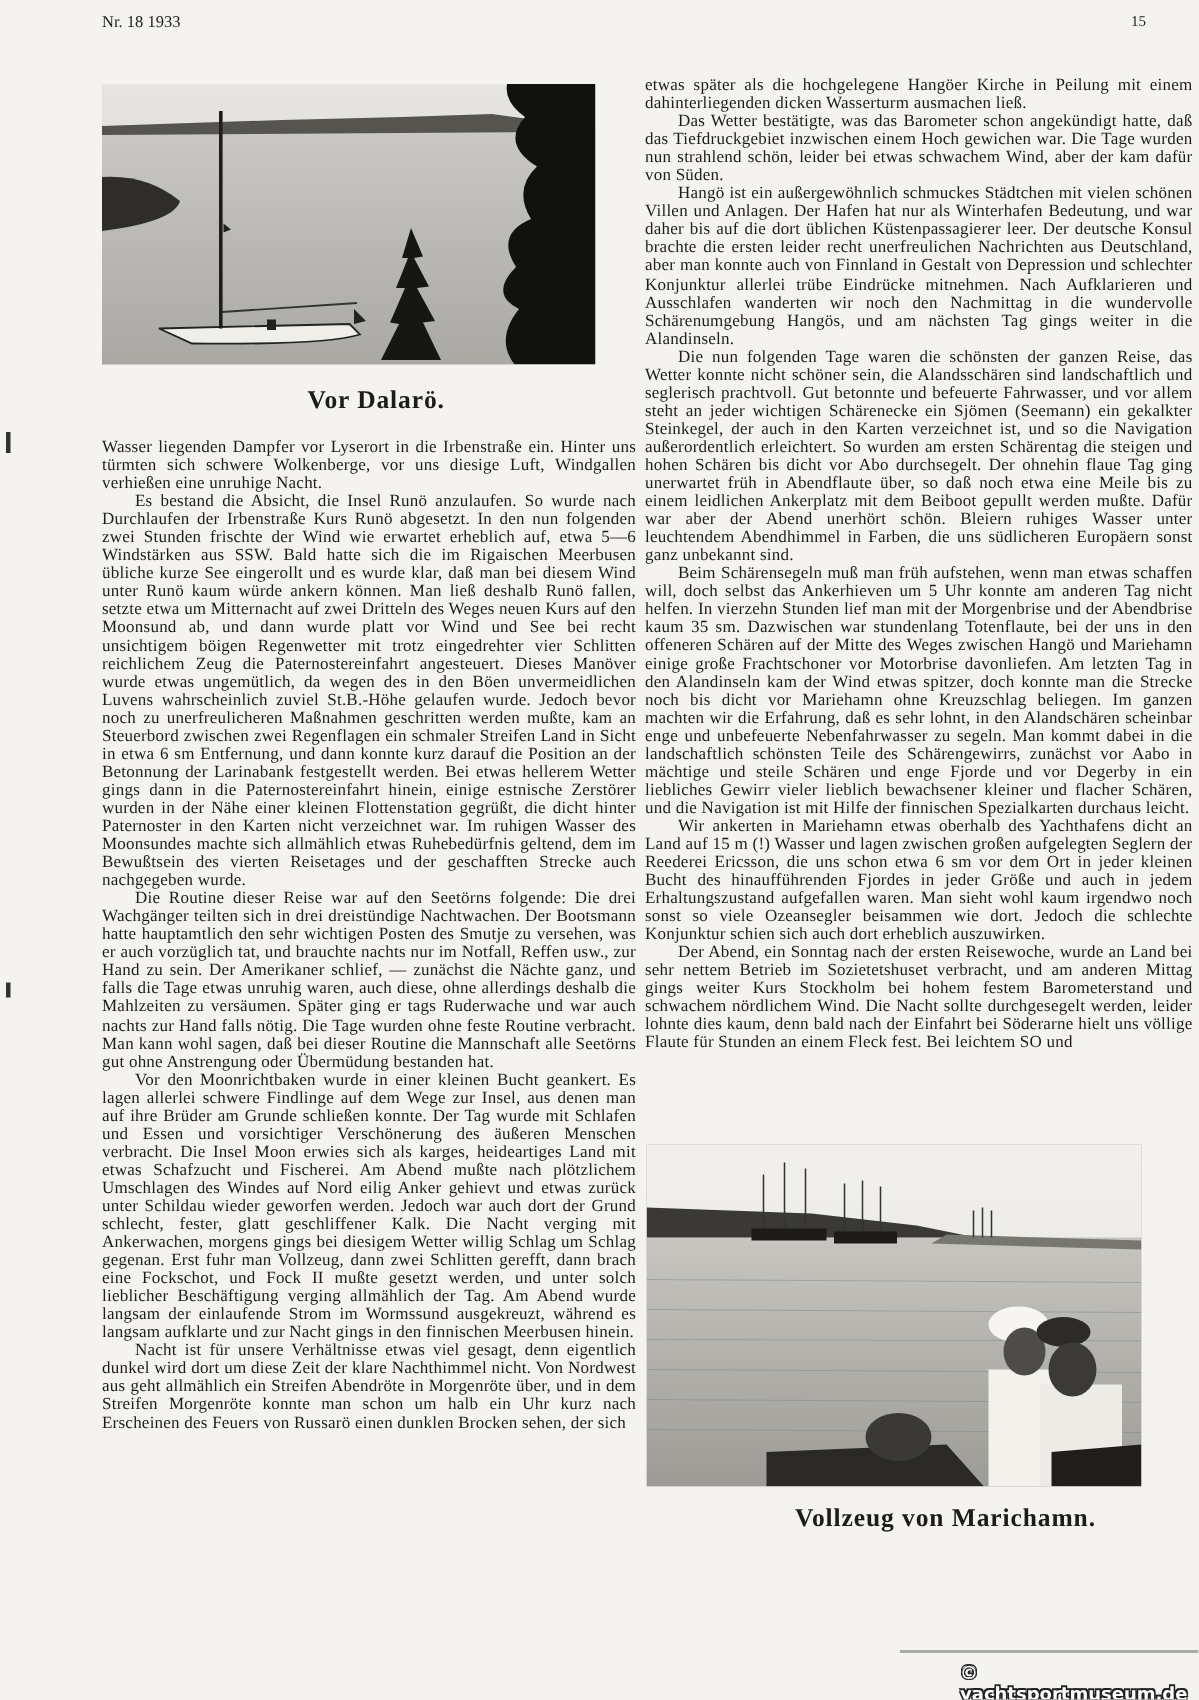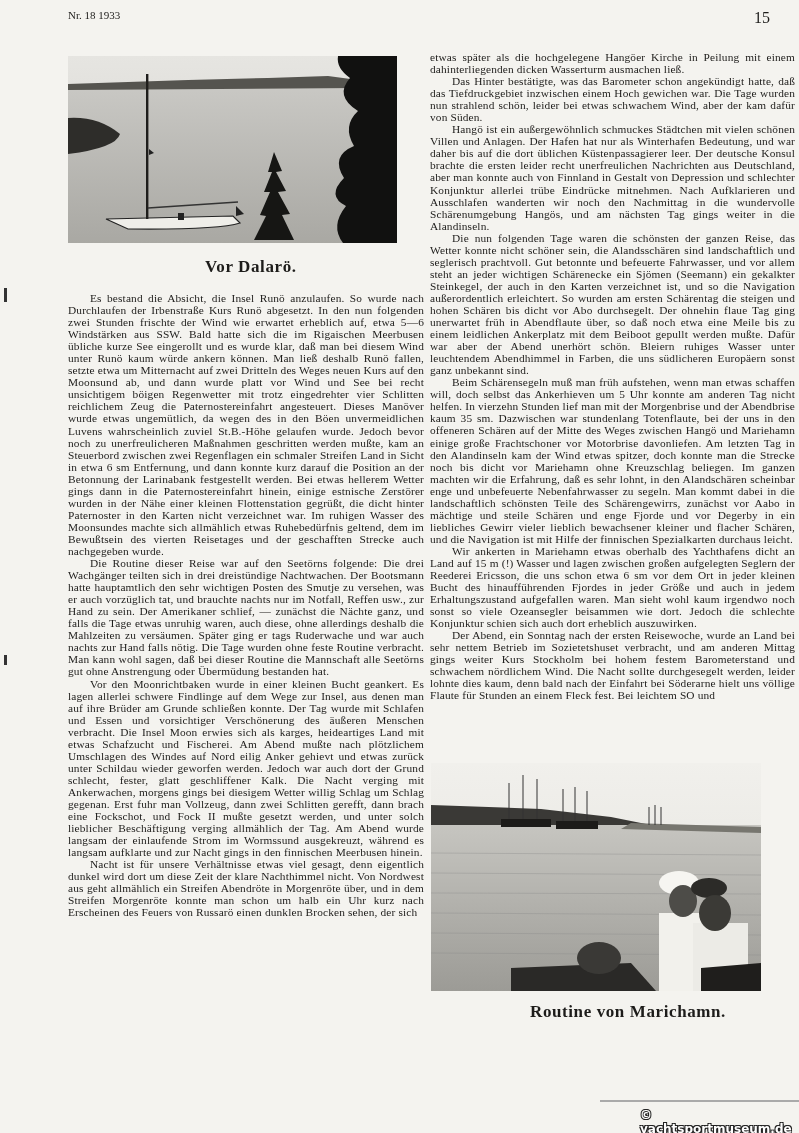--- a/index.html
+++ b/index.html
@@ -1,19 +1,19 @@
 <!DOCTYPE html>
 <html><head>
 <meta charset="utf-8">
 <style>
   html, body { margin:0; padding:0; }
   body { width:799px; height:1133px; background:#f4f3ef; position:relative; overflow:hidden;
          font-family:"DejaVu Serif", serif; color:#1d1c1a; }
   .header-left { position:absolute; left:68px; top:9px; font-size:11px; font-family:"Liberation Serif", serif; }
-  .header-right { position:absolute; left:754px; top:9px; font-size:16px; font-family:"Liberation Serif", serif; }
+  .header-right { position:absolute; left:754px; top:9px; font-size:10px; font-family:"Liberation Serif", serif; }
   .col { position:absolute; font-family:"Liberation Serif", serif; font-size:11.35px; line-height:12.05px; text-align:justify; letter-spacing:0.15px; }
   .col p { margin:0; text-indent:0; }
   .col p.ind { text-indent:22px; }
   #col-left { left:68px; top:292px; width:356px; }
   #col-right { left:430px; top:51px; width:365px; }
   .photo { position:absolute; overflow:hidden; }
   #photo-dalaro { left:68px; top:56px; width:329px; height:187px; background:#b9b8b3; }
   #photo-marie { left:431px; top:763px; width:330px; height:228px; background:#c2c1bc; }
   .caption { position:absolute; font-family:"Liberation Serif", serif; font-weight:bold; font-size:17px; letter-spacing:0.6px; }
   #caption-dalaro { left:205px; top:257px; }
@@ -51,29 +51,30 @@
     <rect x="110" y="157" width="6" height="7" fill="#222"></rect>
     <path d="M168 150 L176 158 L168 160 Z" fill="#222"></path>
     <path d="M81 93 L86 97 L81 99 Z" fill="#222"></path>
     <path d="M206 96 L214 115 L208 116 L218 135 L210 136 L222 158 L214 159 L226 184 L186 184 L198 160 L192 159 L202 136 L196 136 L204 116 L200 116 Z" fill="#161614"></path>
     <path d="M270 0 L329 0 L329 187 L275 187 Q262 170 278 150 Q258 140 276 122 Q262 100 286 90 Q274 70 290 55 Q266 40 282 22 Q268 12 270 0 Z" fill="#111110"></path>
   </svg>
 </div>
 <div class="caption" id="caption-dalaro">Vor Dalarö.</div>
 
 <div class="col" id="col-left">
+  <p>Wasser liegenden Dampfer vor Lyserort in die Irbenstraße ein. Hinter uns türmten sich schwere Wolkenberge, vor uns diesige Luft, Windgallen verhießen eine unruhige Nacht.</p>
   <p class="ind">Es bestand die Absicht, die Insel Runö anzulaufen. So wurde nach Durchlaufen der Irbenstraße Kurs Runö abgesetzt. In den nun folgenden zwei Stunden frischte der Wind wie erwartet erheblich auf, etwa 5—6 Windstärken aus SSW. Bald hatte sich die im Rigaischen Meerbusen übliche kurze See eingerollt und es wurde klar, daß man bei diesem Wind unter Runö kaum würde ankern können. Man ließ deshalb Runö fallen, setzte etwa um Mitternacht auf zwei Dritteln des Weges neuen Kurs auf den Moonsund ab, und dann wurde platt vor Wind und See bei recht unsichtigem böigen Regenwetter mit trotz eingedrehter vier Schlitten reichlichem Zeug die Paternostereinfahrt angesteuert. Dieses Manöver wurde etwas ungemütlich, da wegen des in den Böen unvermeidlichen Luvens wahrscheinlich zuviel St.B.-Höhe gelaufen wurde. Jedoch bevor noch zu unerfreulicheren Maßnahmen geschritten werden mußte, kam an Steuerbord zwischen zwei Regenflagen ein schmaler Streifen Land in Sicht in etwa 6 sm Entfernung, und dann konnte kurz darauf die Position an der Betonnung der Larinabank festgestellt werden. Bei etwas hellerem Wetter gings dann in die Paternostereinfahrt hinein, einige estnische Zerstörer wurden in der Nähe einer kleinen Flottenstation gegrüßt, die dicht hinter Paternoster in den Karten nicht verzeichnet war. Im ruhigen Wasser des Moonsundes machte sich allmählich etwas Ruhebedürfnis geltend, dem im Bewußtsein des vierten Reisetages und der geschafften Strecke auch nachgegeben wurde.</p>
   <p class="ind">Die Routine dieser Reise war auf den Seetörns folgende: Die drei Wachgänger teilten sich in drei dreistündige Nachtwachen. Der Bootsmann hatte hauptamtlich den sehr wichtigen Posten des Smutje zu versehen, was er auch vorzüglich tat, und brauchte nachts nur im Notfall, Reffen usw., zur Hand zu sein. Der Amerikaner schlief, — zunächst die Nächte ganz, und falls die Tage etwas unruhig waren, auch diese, ohne allerdings deshalb die Mahlzeiten zu versäumen. Später ging er tags Ruderwache und war auch nachts zur Hand falls nötig. Die Tage wurden ohne feste Routine verbracht. Man kann wohl sagen, daß bei dieser Routine die Mannschaft alle Seetörns gut ohne Anstrengung oder Übermüdung bestanden hat.</p>
   <p class="ind">Vor den Moonrichtbaken wurde in einer kleinen Bucht geankert. Es lagen allerlei schwere Findlinge auf dem Wege zur Insel, aus denen man auf ihre Brüder am Grunde schließen konnte. Der Tag wurde mit Schlafen und Essen und vorsichtiger Verschönerung des äußeren Menschen verbracht. Die Insel Moon erwies sich als karges, heideartiges Land mit etwas Schafzucht und Fischerei. Am Abend mußte nach plötzlichem Umschlagen des Windes auf Nord eilig Anker gehievt und etwas zurück unter Schildau wieder geworfen werden. Jedoch war auch dort der Grund schlecht, fester, glatt geschliffener Kalk. Die Nacht verging mit Ankerwachen, morgens gings bei diesigem Wetter willig Schlag um Schlag gegenan. Erst fuhr man Vollzeug, dann zwei Schlitten gerefft, dann brach eine Fockschot, und Fock II mußte gesetzt werden, und unter solch lieblicher Beschäftigung verging allmählich der Tag. Am Abend wurde langsam der einlaufende Strom im Wormssund ausgekreuzt, während es langsam aufklarte und zur Nacht gings in den finnischen Meerbusen hinein.</p>
   <p class="ind">Nacht ist für unsere Verhältnisse etwas viel gesagt, denn eigentlich dunkel wird dort um diese Zeit der klare Nachthimmel nicht. Von Nordwest aus geht allmählich ein Streifen Abendröte in Morgenröte über, und in dem Streifen Morgenröte konnte man schon um halb ein Uhr kurz nach Erscheinen des Feuers von Russarö einen dunklen Brocken sehen, der sich</p>
 </div>
 
 <div class="col" id="col-right">
   <p>etwas später als die hochgelegene Hangöer Kirche in Peilung mit einem dahinterliegenden dicken Wasserturm ausmachen ließ.</p>
-  <p class="ind">Das Hinter bestätigte, was das Barometer schon angekündigt hatte, daß das Tiefdruckgebiet inzwischen einem Hoch gewichen war. Die Tage wurden nun strahlend schön, leider bei etwas schwachem Wind, aber der kam dafür von Süden.</p>
+  <p class="ind">Das Wetter bestätigte, was das Barometer schon angekündigt hatte, daß das Tiefdruckgebiet inzwischen einem Hoch gewichen war. Die Tage wurden nun strahlend schön, leider bei etwas schwachem Wind, aber der kam dafür von Süden.</p>
   <p class="ind">Hangö ist ein außergewöhnlich schmuckes Städtchen mit vielen schönen Villen und Anlagen. Der Hafen hat nur als Winterhafen Bedeutung, und war daher bis auf die dort üblichen Küstenpassagierer leer. Der deutsche Konsul brachte die ersten leider recht unerfreulichen Nachrichten aus Deutschland, aber man konnte auch von Finnland in Gestalt von Depression und schlechter Konjunktur allerlei trübe Eindrücke mitnehmen. Nach Aufklarieren und Ausschlafen wanderten wir noch den Nachmittag in die wundervolle Schärenumgebung Hangös, und am nächsten Tag gings weiter in die Alandinseln.</p>
   <p class="ind">Die nun folgenden Tage waren die schönsten der ganzen Reise, das Wetter konnte nicht schöner sein, die Alandsschären sind landschaftlich und seglerisch prachtvoll. Gut betonnte und befeuerte Fahrwasser, und vor allem steht an jeder wichtigen Schärenecke ein Sjömen (Seemann) ein gekalkter Steinkegel, der auch in den Karten verzeichnet ist, und so die Navigation außerordentlich erleichtert. So wurden am ersten Schärentag die steigen und hohen Schären bis dicht vor Abo durchsegelt. Der ohnehin flaue Tag ging unerwartet früh in Abendflaute über, so daß noch etwa eine Meile bis zu einem leidlichen Ankerplatz mit dem Beiboot gepullt werden mußte. Dafür war aber der Abend unerhört schön. Bleiern ruhiges Wasser unter leuchtendem Abendhimmel in Farben, die uns südlicheren Europäern sonst ganz unbekannt sind.</p>
   <p class="ind">Beim Schärensegeln muß man früh aufstehen, wenn man etwas schaffen will, doch selbst das Ankerhieven um 5 Uhr konnte am anderen Tag nicht helfen. In vierzehn Stunden lief man mit der Morgenbrise und der Abendbrise kaum 35 sm. Dazwischen war stundenlang Totenflaute, bei der uns in den offeneren Schären auf der Mitte des Weges zwischen Hangö und Mariehamn einige große Frachtschoner vor Motorbrise davonliefen. Am letzten Tag in den Alandinseln kam der Wind etwas spitzer, doch konnte man die Strecke noch bis dicht vor Mariehamn ohne Kreuzschlag beliegen. Im ganzen machten wir die Erfahrung, daß es sehr lohnt, in den Alandschären scheinbar enge und unbefeuerte Nebenfahrwasser zu segeln. Man kommt dabei in die landschaftlich schönsten Teile des Schärengewirrs, zunächst vor Aabo in mächtige und steile Schären und enge Fjorde und vor Degerby in ein liebliches Gewirr vieler lieblich bewachsener kleiner und flacher Schären, und die Navigation ist mit Hilfe der finnischen Spezialkarten durchaus leicht.</p>
   <p class="ind">Wir ankerten in Mariehamn etwas oberhalb des Yachthafens dicht an Land auf 15 m (!) Wasser und lagen zwischen großen aufgelegten Seglern der Reederei Ericsson, die uns schon etwa 6 sm vor dem Ort in jeder kleinen Bucht des hinaufführenden Fjordes in jeder Größe und auch in jedem Erhaltungszustand aufgefallen waren. Man sieht wohl kaum irgendwo noch sonst so viele Ozeansegler beisammen wie dort. Jedoch die schlechte Konjunktur schien sich auch dort erheblich auszuwirken.</p>
   <p class="ind">Der Abend, ein Sonntag nach der ersten Reisewoche, wurde an Land bei sehr nettem Betrieb im Sozietetshuset verbracht, und am anderen Mittag gings weiter Kurs Stockholm bei hohem festem Barometerstand und schwachem nördlichem Wind. Die Nacht sollte durchgesegelt werden, leider lohnte dies kaum, denn bald nach der Einfahrt bei Söderarne hielt uns völlige Flaute für Stunden an einem Fleck fest. Bei leichtem SO und</p>
 </div>
 
 <div class="photo" id="photo-marie">
   <svg width="330" height="228" viewBox="0 0 330 228">
     <defs>
@@ -115,18 +116,18 @@
     <ellipse cx="168" cy="195" rx="22" ry="16" fill="#3a3936"></ellipse>
     <ellipse cx="248" cy="120" rx="20" ry="12" fill="#f6f5f1"></ellipse>
     <rect x="228" y="150" width="50" height="78" fill="#f2f1ec"></rect>
     <ellipse cx="252" cy="138" rx="14" ry="16" fill="#4d4c48"></ellipse>
     <ellipse cx="278" cy="125" rx="18" ry="10" fill="#2c2b28"></ellipse>
     <rect x="262" y="160" width="55" height="68" fill="#ecebe6"></rect>
     <ellipse cx="284" cy="150" rx="16" ry="18" fill="#3b3a36"></ellipse>
     <path d="M270 205 L330 200 L330 228 L270 228 Z" fill="#1f1e1c"></path>
   </svg>
 </div>
-<div class="caption" id="caption-marie">Routine von Marichamn.</div>
+<div class="caption" id="caption-marie">Vollzeug von Marichamn.</div>
 
 <div class="margin-mark" style="top:288px;height:14px;"></div>
 <div class="margin-mark" style="top:655px;height:10px;"></div>
 <div class="bottom-rule"></div>
 <div class="watermark">© yachtsportmuseum.de</div>
 
 </body></html>

